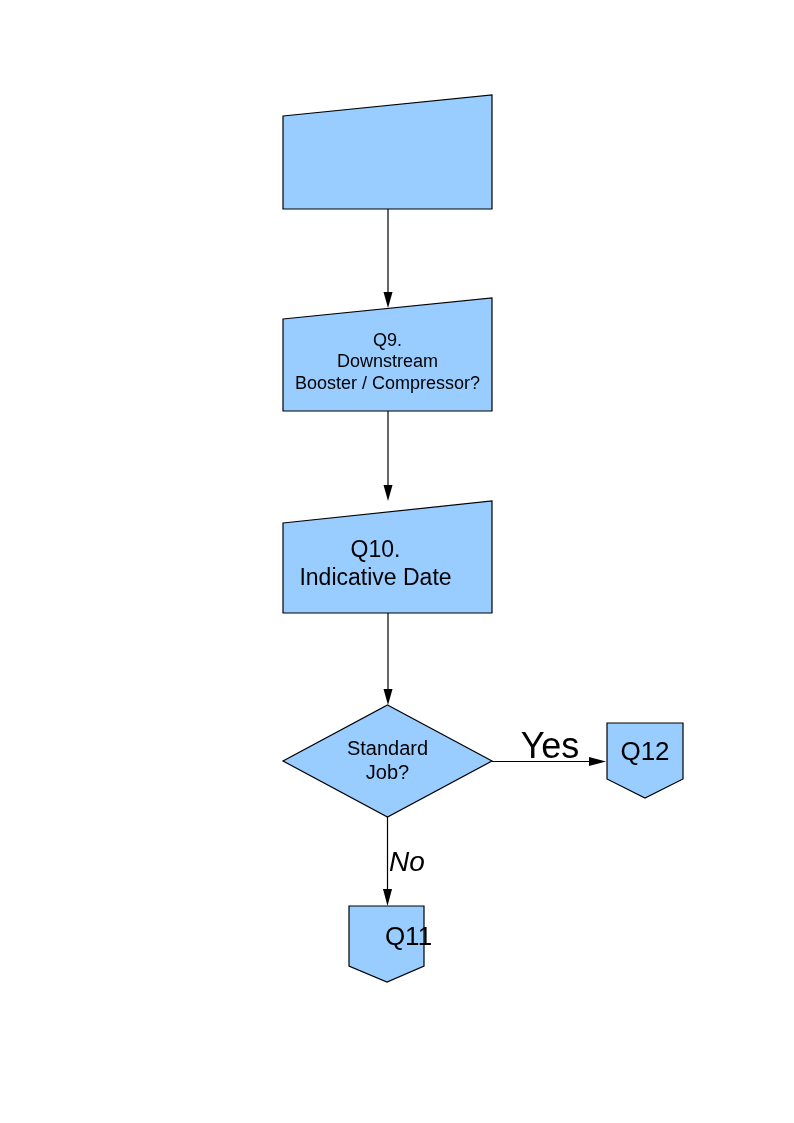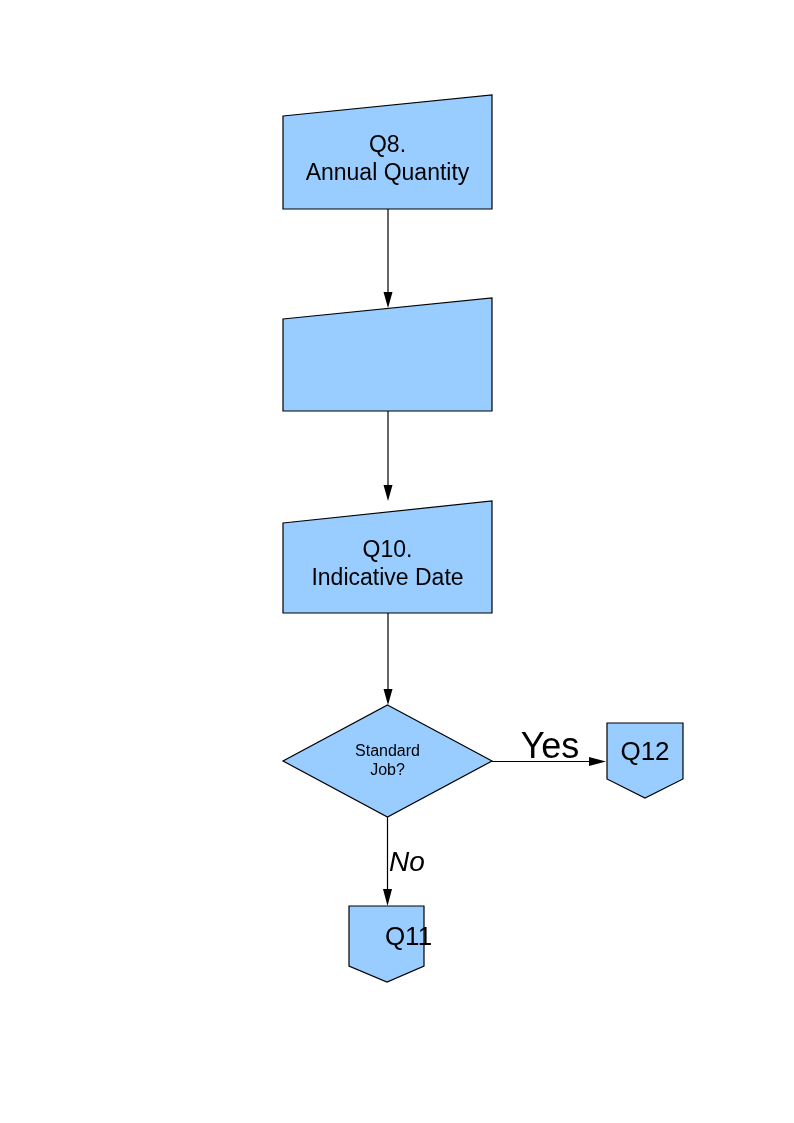--- a/index.html
+++ b/index.html
@@ -42,22 +42,22 @@
     display: flex;
     align-items: center;
     justify-content: center;
     text-align: center;
     white-space: pre-line;
     line-height: 1.18;
     color: var(--text-color);
   }
   .lbl-q8        { left: 283px; top: 100px; width: 209px; height: 109px; font-size: 23px; padding-top: 8px; }
   .lbl-q9        { left: 283px; top: 303px; width: 209px; height: 108px; font-size: 18px; padding-top: 10px; }
-  .lbl-q10       { left: 283px; top: 506px; width: 209px; height: 107px; font-size: 23px; padding-top: 8px; }
-  .lbl-decision  { left: 283px; top: 705px; width: 209px; height: 112px; font-size: 16px; }
+  .lbl-q10       { left: 271px; top: 506px; width: 209px; height: 107px; font-size: 23px; padding-top: 8px; }
+  .lbl-decision  { left: 283px; top: 705px; width: 209px; height: 112px; font-size: 20px; }
   .lbl-q12       { left: 607px; top: 723px; width: 76px;  height: 56px;  font-size: 26px; text-align: center; }
   .lbl-q11       { left: 349px; top: 906px; width: 75px;  height: 60px;  font-size: 26px; padding-left: 44px; }
   .lbl-yes       { left: 505px; top: 730px; width: 90px;  height: 32px;  font-size: 36px; }
   .lbl-no        { left: 389px; top: 846px; width: 60px;  height: 32px;  font-size: 28px;
                    justify-content: flex-start; text-align: left; font-style: italic; }
 </style>
 </head>
 <body>
 
 <div class="page">
@@ -85,23 +85,24 @@
     <polygon class="head" points="606,761.5 589,757 589,766"></polygon>
 
     <polygon class="node" points="607,723 683,723 683,779 645,798 607,779"></polygon>
 
     <line x1="387.5" y1="817" x2="387.5" y2="890"></line>
     <polygon class="head" points="387.5,906 383,889 392,889"></polygon>
 
     <polygon class="node" points="349,906 424,906 424,966 387,982 349,966"></polygon>
   </svg>
 
-  <div class="label lbl-q8">Q8.
-Annual Quantity</div>
 
+  <div class="label lbl-q9">Q9.
+Downstream
+Booster / Compressor?</div>
 
   <div class="label lbl-q10">Q10.
 Indicative Date</div>
 
   <div class="label lbl-decision">Standard
 Job?</div>
 
   <div class="label lbl-q12">Q12</div>
 
   <div class="label lbl-q11">Q11</div>

